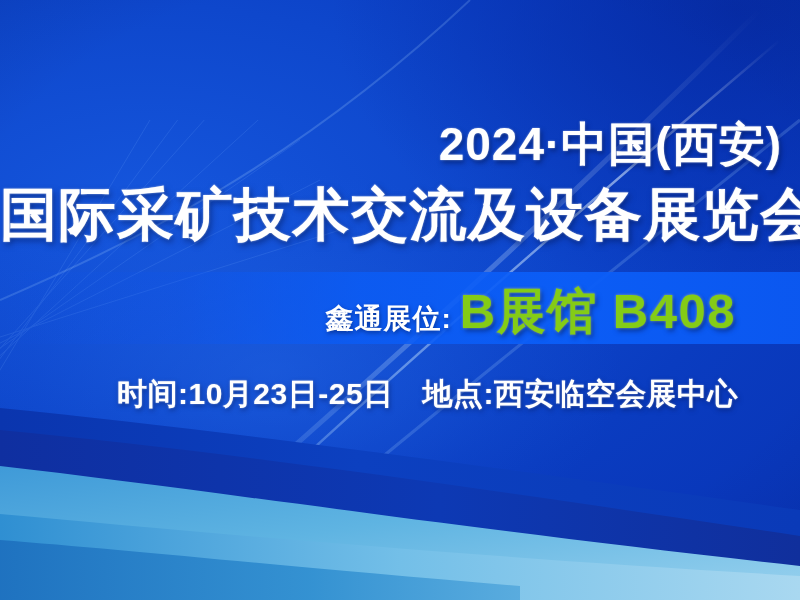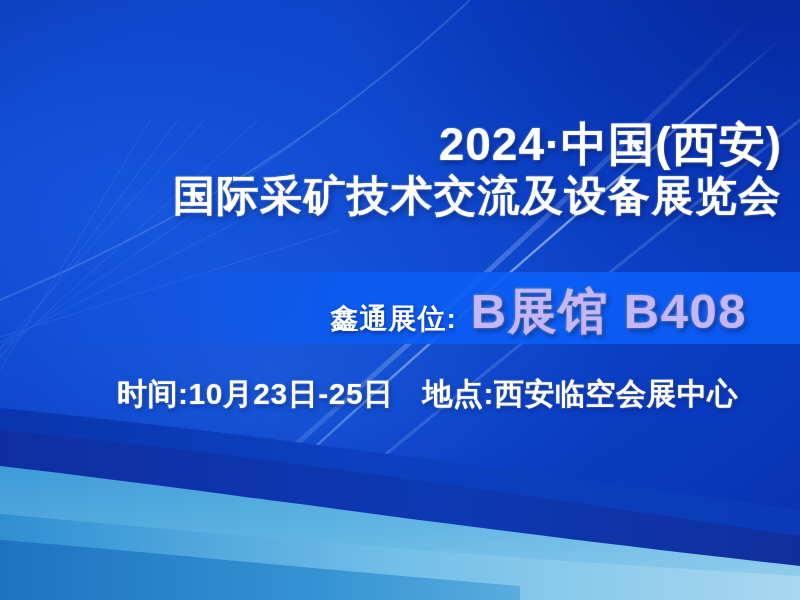--- a/index.html
+++ b/index.html
@@ -88,22 +88,22 @@
     line-height: 1.08;
     font-weight: 700;
     color: #ffffff;
     letter-spacing: 1px;
     white-space: nowrap;
     text-shadow:
       0 0 2px rgba(255,255,255,0.55),
       2px 3px 5px rgba(2,20,80,0.55);
   }
   .title-line2 {
-    margin-top: 4px;
-    font-size: 42px;
+    margin-top: 14px;
+    font-size: 57px;
     line-height: 1.06;
     font-weight: 700;
     color: #ffffff;
     letter-spacing: 1.5px;
     white-space: nowrap;
     text-shadow:
       0 0 2px rgba(255,255,255,0.6),
       2px 3px 6px rgba(2,20,80,0.55);
   }
 
@@ -117,38 +117,38 @@
     background: linear-gradient(
         90deg,
         rgba(14,78,232,0.00) 0%,
         rgba(12,84,240,0.25) 22%,
         rgba(11,92,245,0.85) 45%,
         rgba(11,94,248,0.95) 70%,
         rgba(11,90,244,0.92) 100%);
   }
   .booth-row {
     position: absolute;
-    right: 53px;
+    right: 64px;
     top: 279px;
     display: flex;
     align-items: baseline;
-    gap: 14px;
+    gap: 8px;
     white-space: nowrap;
   }
   .booth-label {
     font-size: 28px;
     font-weight: 700;
     color: #ffffff;
     letter-spacing: 1px;
     text-shadow: 1px 2px 4px rgba(2,20,80,0.55);
   }
   .booth-value {
     font-size: 49px;
     font-weight: 700;
-    color: #c4b5fd;
+    color: #84cc16;
     letter-spacing: 1.5px;
     text-shadow:
       0 0 3px rgba(255,245,120,0.5),
       2px 3px 5px rgba(2,20,80,0.55);
   }
 
   .info-row {
     position: absolute;
     left: 0;
     right: 62px;

